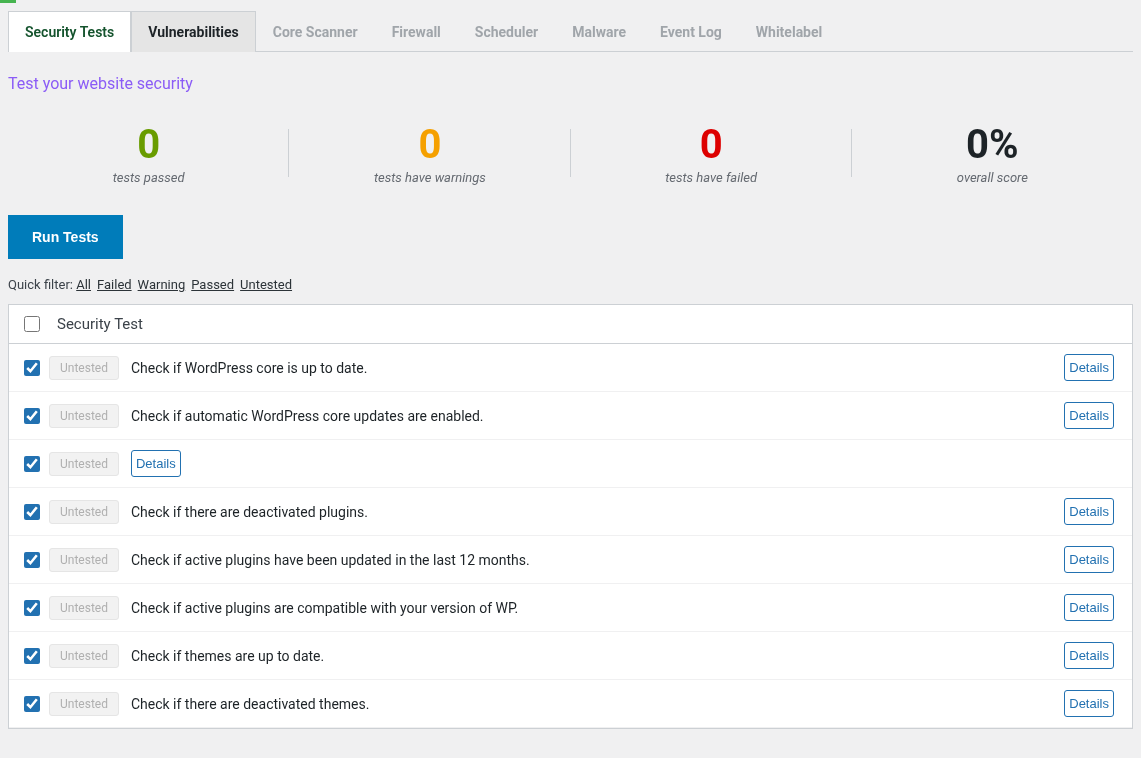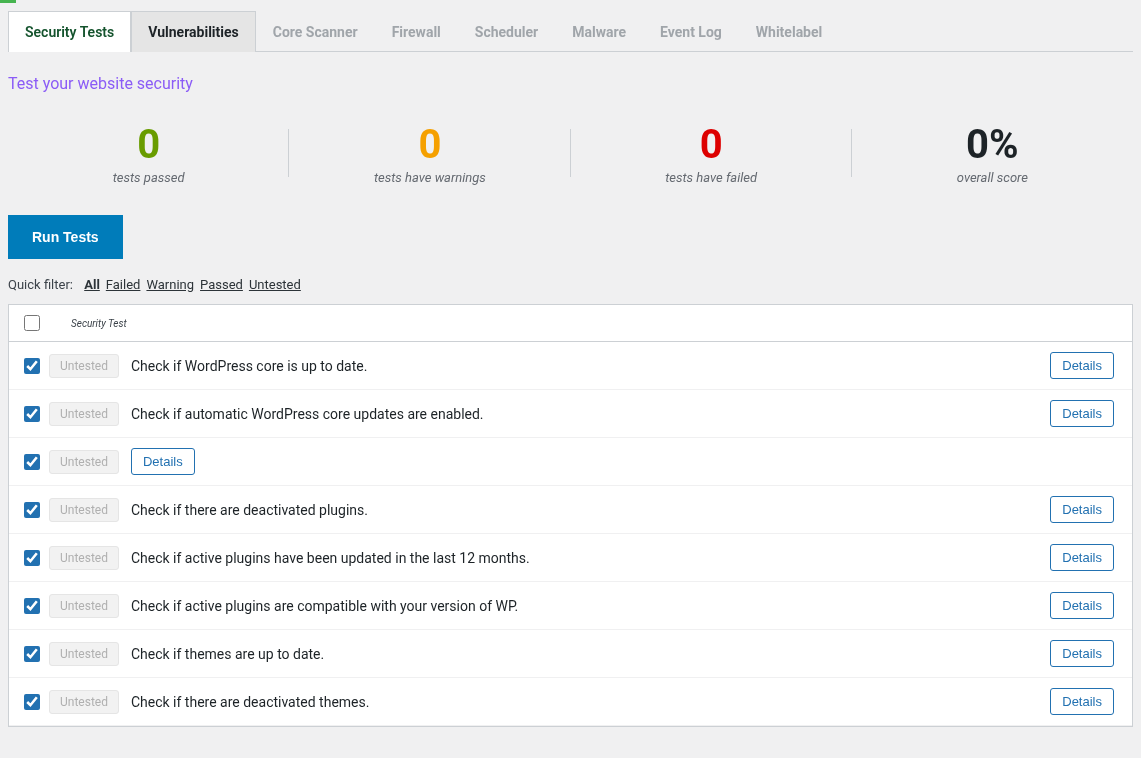--- a/index.html
+++ b/index.html
@@ -18,30 +18,30 @@
     .stat:not(:last-child)::after { content:""; position:absolute; right:0; top:8px; bottom:8px; width:1px; background:#ccd0d4; }
     .stat .val { font-size:40px; font-weight:700; }
     .stat .lbl { font-size:13px; font-style:italic; color:#646970; margin-top:2px; }
     .val.green{color:#699c00;}
     .val.orange{color:#f5a000;}
     .val.red{color:#dd0000;}
     .val.black{color:#1d2327;}
     .run-btn { background:#007cba; color:#fff; border:none; padding:14px 24px; font-size:14px; font-weight:600; cursor:pointer; margin-bottom:18px;text-align:right; }
     .filters { font-size:13px; margin-bottom:12px; }
     .filters a { color:#2c3338; text-decoration:underline; margin-left:6px; cursor:pointer; }
-    .filters a:first-of-type { margin-left:8px;font-weight:bold; }
+    .filters a:first-of-type { margin-left:0; }
     .table { border:1px solid #ccd0d4; background:#fff; }
     .thead { display:flex; align-items:center; padding:10px 8px; font-size:14px; border-bottom:1px solid #ccd0d4; }
     .row { display:flex; align-items:center; padding:10px 8px; border-bottom:1px solid #f0f0f1; }
     .chkcell { width:30px; display:flex; justify-content:center; }
     .chkcell input[type=checkbox] { width:16px; height:16px; accent-color:#2271b1; border:1px solid #8c8f94; border-radius:3px; }
     .badge { background:#f2f2f2; border:1px solid #e5e5e5; color:#b0b0b0; font-size:12px; padding:4px 10px; border-radius:3px; margin:0 12px 0 2px; white-space:nowrap; }
     .desc { flex:1; font-size:14px; color:#1d2327; }
-    .details-btn { border:1px solid #2271b1; color:#2271b1; background:#fff; padding:5px 11px; font-size:13px; border-radius:3px; cursor:pointer; margin-right:10px; }
-    .th-label { font-size:10px; margin-left:24px;font-style:italic; }
+    .details-btn { border:1px solid #2271b1; color:#2271b1; background:#fff; padding:5px 4px; font-size:13px; border-radius:3px; cursor:pointer; margin-right:10px; }
+    .th-label { font-size:15px; margin-left:10px; }
   </style>
 </head>
 <body>
 
 <div class="top-green"></div>
 <div class="wrap">
   <div class="tabs" id="tabs-container">
       <div class="tab active">Security Tests</div>
       <div class="tab enabled">Vulnerabilities</div>
       <div class="tab">Core Scanner</div>

